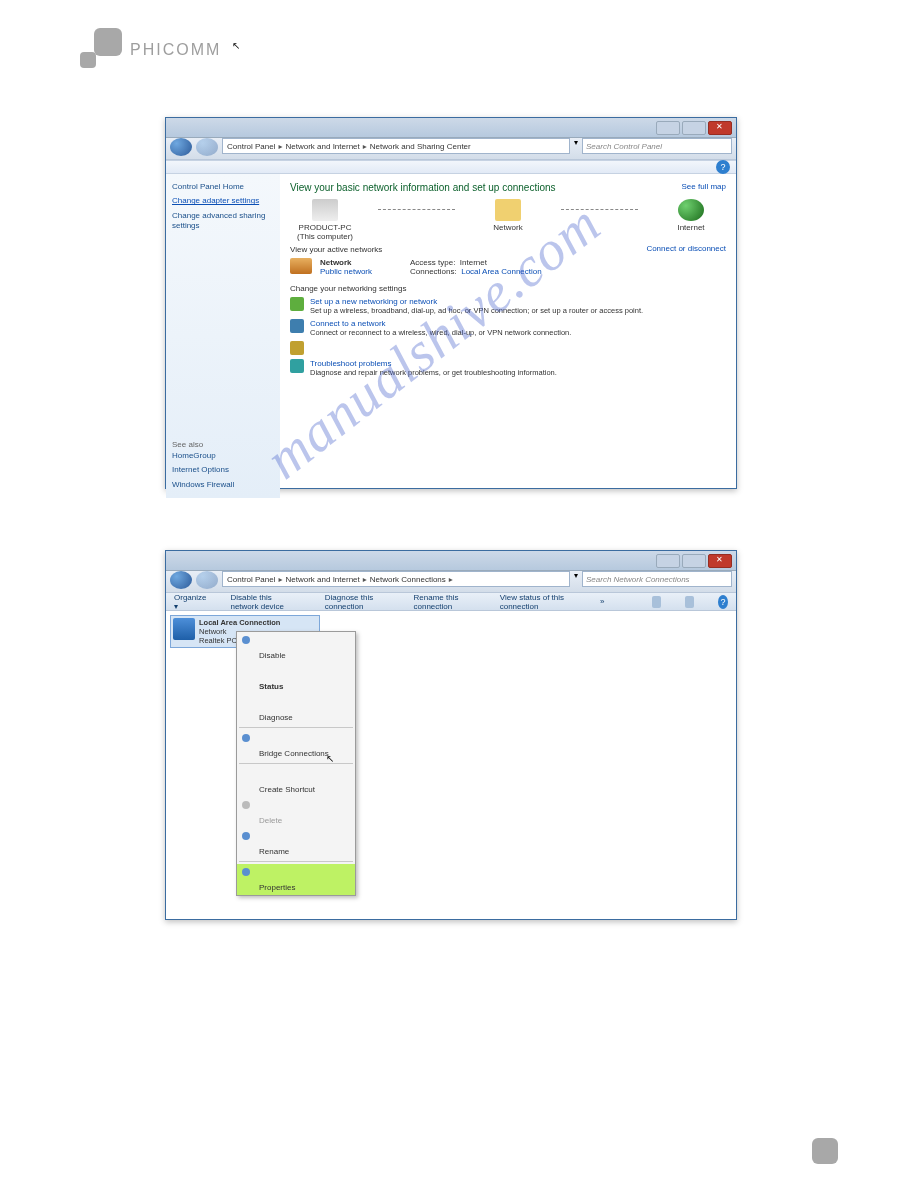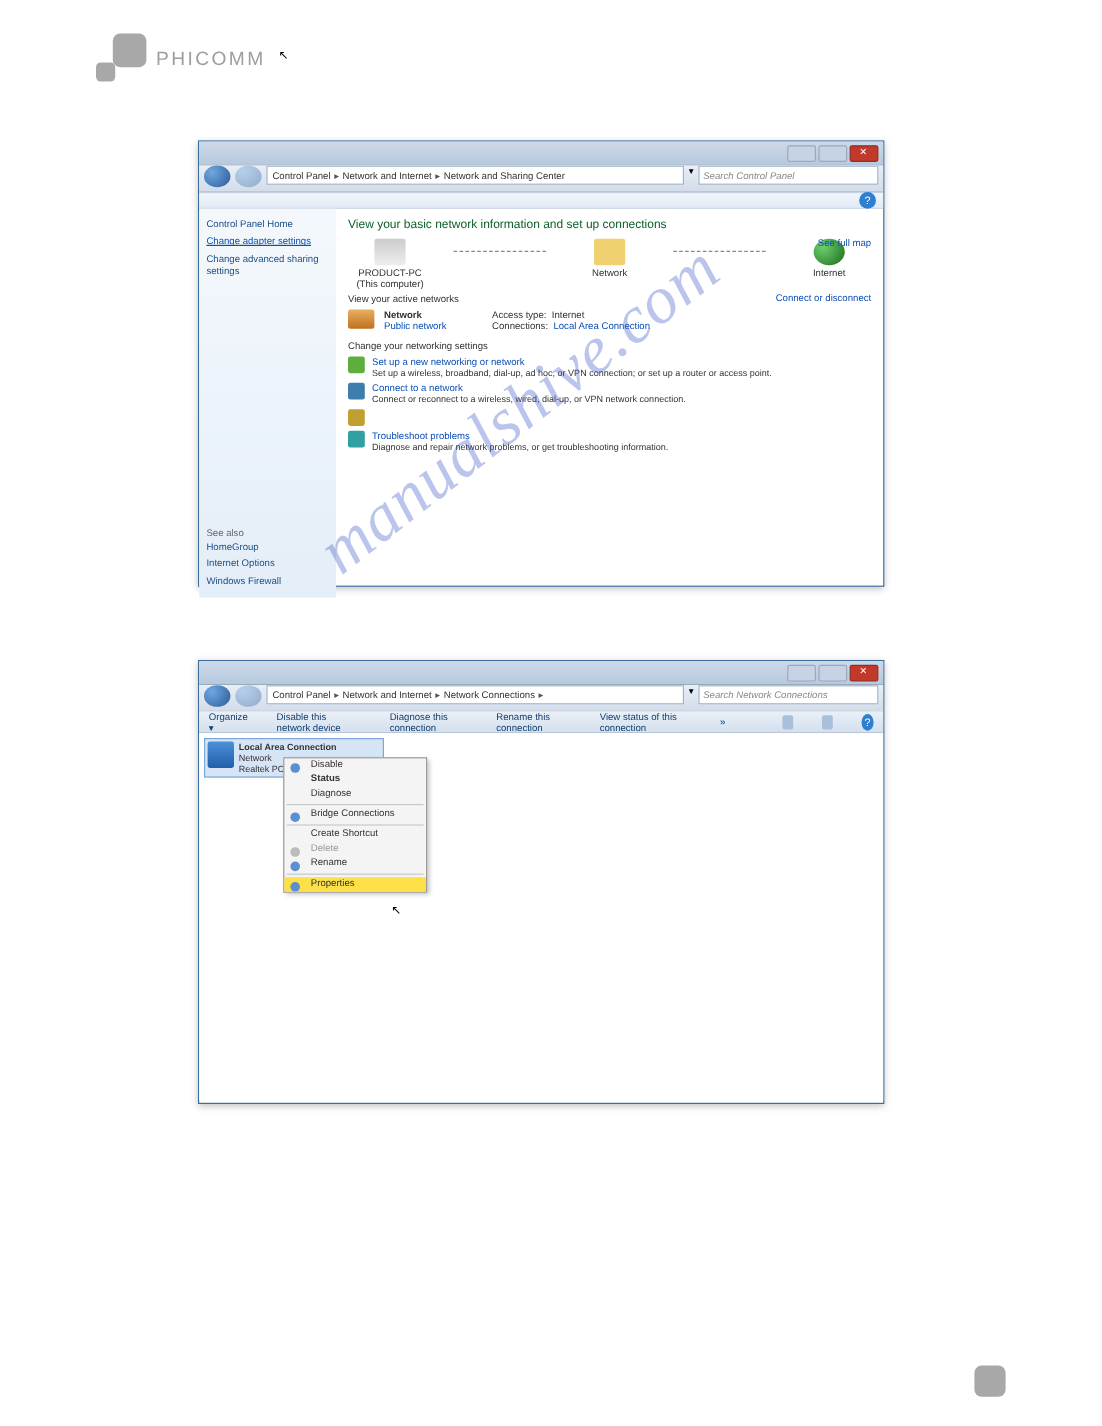--- a/index.html
+++ b/index.html
@@ -59,23 +59,23 @@
   .toolbar2 { height:18px; background:linear-gradient(#e9f0f8,#d4e0ee); border-bottom:1px solid #b9c7d9; display:flex; align-items:center; font-size:8px; color:#133f6e; gap:24px; padding:0 8px;}
   .toolbar2 .tb-item { display:flex; align-items:center; gap:2px;}
   .tb-spacer { flex:1;}
   .tb-icon { width:12px; height:12px; background:#a8c0da; border-radius:2px;}
   .w2-body { height:306px; background:#fff; padding:4px; position:relative;}
   .conn-item { display:flex; width:150px; padding:2px; gap:4px; border:1px solid #7da7d9; background:#d6e5f5;}
   .conn-icon { width:22px; height:22px; background:linear-gradient(#4d8fd9,#1e5fa8); border-radius:2px;}
   .conn-text { font-size:7.5px; color:#333; line-height:1.2;}
   .conn-text .bold { font-weight:bold;}
   .ctx-menu { position:absolute; top:20px; left:70px; width:120px; background:#f4f4f4; border:1px solid #9b9b9b; box-shadow:2px 2px 4px rgba(0,0,0,0.25); font-size:8px;}
-  .ctx-item { padding:0 6px 3px 22px; position:relative; color:#333;}
+  .ctx-item { padding:19px 6px 3px 22px; position:relative; color:#333;}
   .ctx-item.bold { font-weight:bold;}
-  .ctx-item.hl { background:#fde047;}
+  .ctx-item.hl { background:#bef264;}
   .ctx-item.dis { color:#999;}
   .ctx-sep { height:1px; background:#c8c8c8; margin:2px 2px;}
   .ctx-dot { position:absolute; left:5px; top:4px; width:8px; height:8px; border-radius:50%; background:#5a8fd0;}
   .cursor-arrow { position:absolute; font-size:10px; color:#000;}
 
   .watermark { position:absolute; top:280px; left:220px; width:500px; transform:rotate(-38deg); font-size:56px; color:rgba(60,90,200,0.35); font-family:Georgia,serif; font-style:italic; pointer-events:none; letter-spacing:1px;}
 </style>
 </head>
 <body>
 
@@ -115,21 +115,21 @@
       <a class="underline">Change adapter settings</a>
       <a>Change advanced sharing settings</a>
       <div class="side-spacer"></div>
       <div class="seealso">See also</div>
       <a>HomeGroup</a>
       <a>Internet Options</a>
       <a>Windows Firewall</a>
     </div>
     <div class="w1-main">
       <div class="section-title">View your basic network information and set up connections</div>
-      <a class="link-right" style="top:24px;">See full map</a>
+      <a class="link-right" style="top:8px;">See full map</a>
       <div class="net-row">
         <div class="net-node">
           <div class="net-icon pc"></div>
           <div>PRODUCT-PC</div>
           <div>(This computer)</div>
         </div>
         <div class="dash"></div>
         <div class="net-node">
           <div class="net-icon net"></div>
           <div>Network</div>

